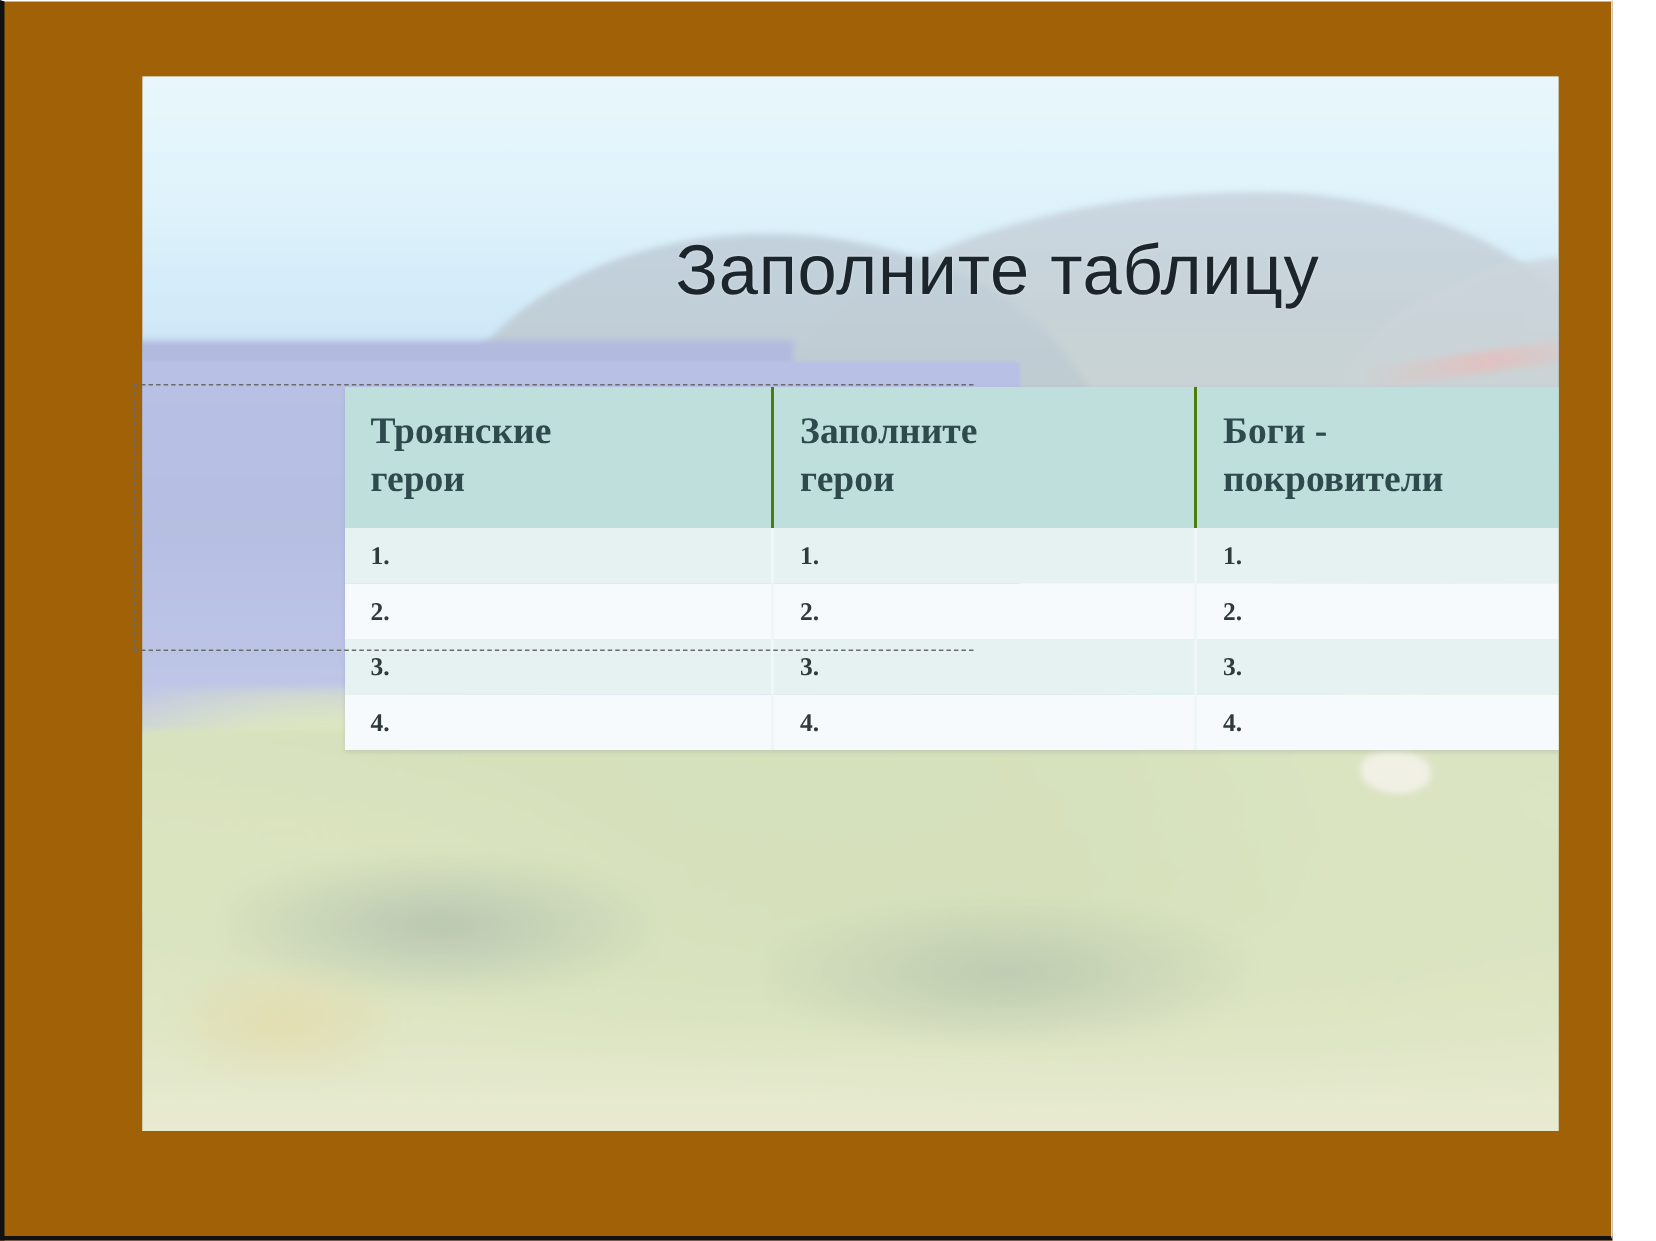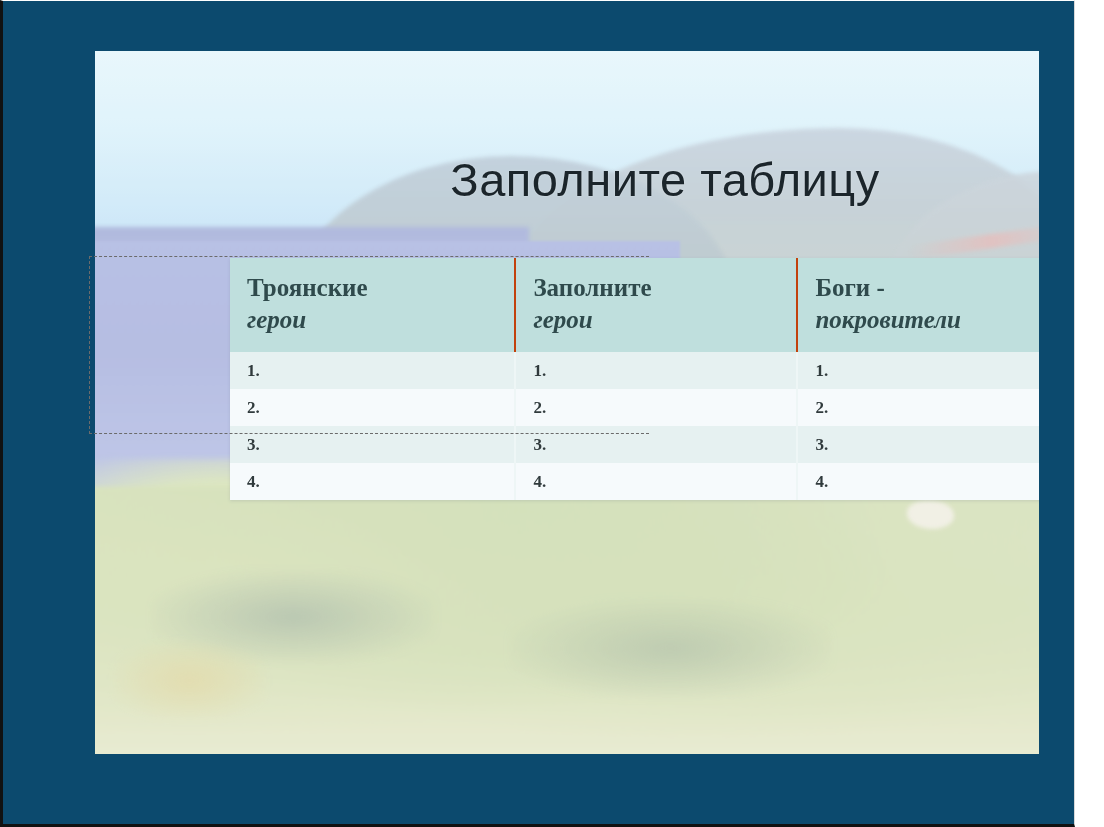--- a/index.html
+++ b/index.html
@@ -12,21 +12,21 @@
     height: 827px;
     font-family: "Liberation Sans", sans-serif;
     overflow: hidden;
   }
 
   
   #page-frame {
     position: absolute;
     left: 0; top: 0;
     width: 1075px; height: 827px;
-    background: #0c4a6e;
+    background: #a16207;
     box-sizing: border-box;
     border-left: 3px solid #111111;
     border-bottom: 3px solid #111111;
     border-right: 1px solid #d8d8d8;
     border-top: 1px solid #ffffff;
     padding-left: 10px;
   }
 
   
   #slide {
@@ -342,25 +342,25 @@
     background: #bfdfdd;
     color: #2f4a4c;
     font-family: "Liberation Serif", serif;
     font-weight: bold;
     font-size: 25px;
     line-height: 1.28;
     text-align: left;
     vertical-align: top;
     padding: 14px 0 16px 17px;
     height: 68px;
-    border-right: 2px solid #c2410c;
+    border-right: 2px solid #4d7c0f;
     box-sizing: border-box;
   }
   #fill-table th:last-child { border-right: none; }
-  #fill-table th .hdr-l2 { display: block; font-style: italic; }
+  #fill-table th .hdr-l2 { display: block; }
 
   #fill-table td {
     font-family: "Liberation Serif", serif;
     font-weight: bold;
     font-size: 17px;
     color: #303a3c;
     padding: 5px 0 5px 17px;
     height: 37px;
     vertical-align: middle;
     border-right: 2px solid #eef6f6;

